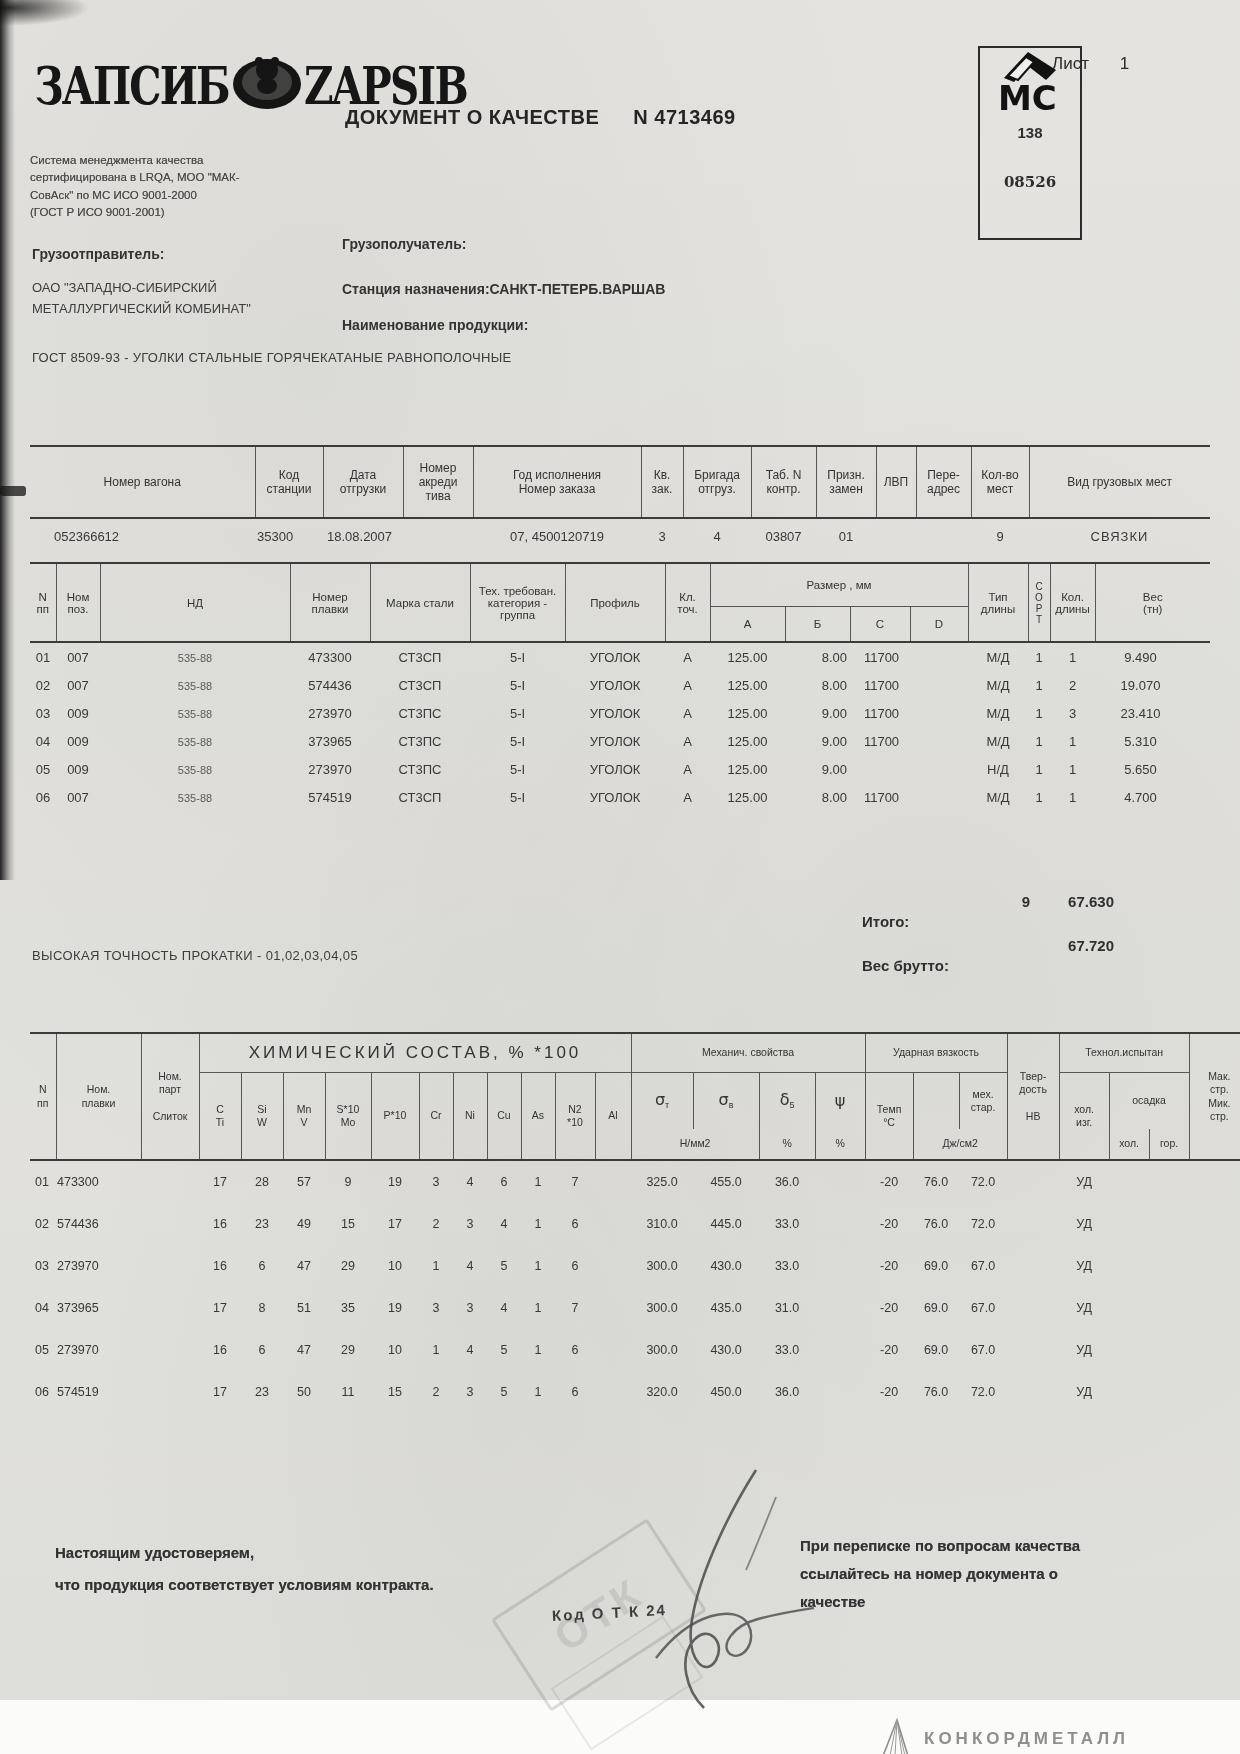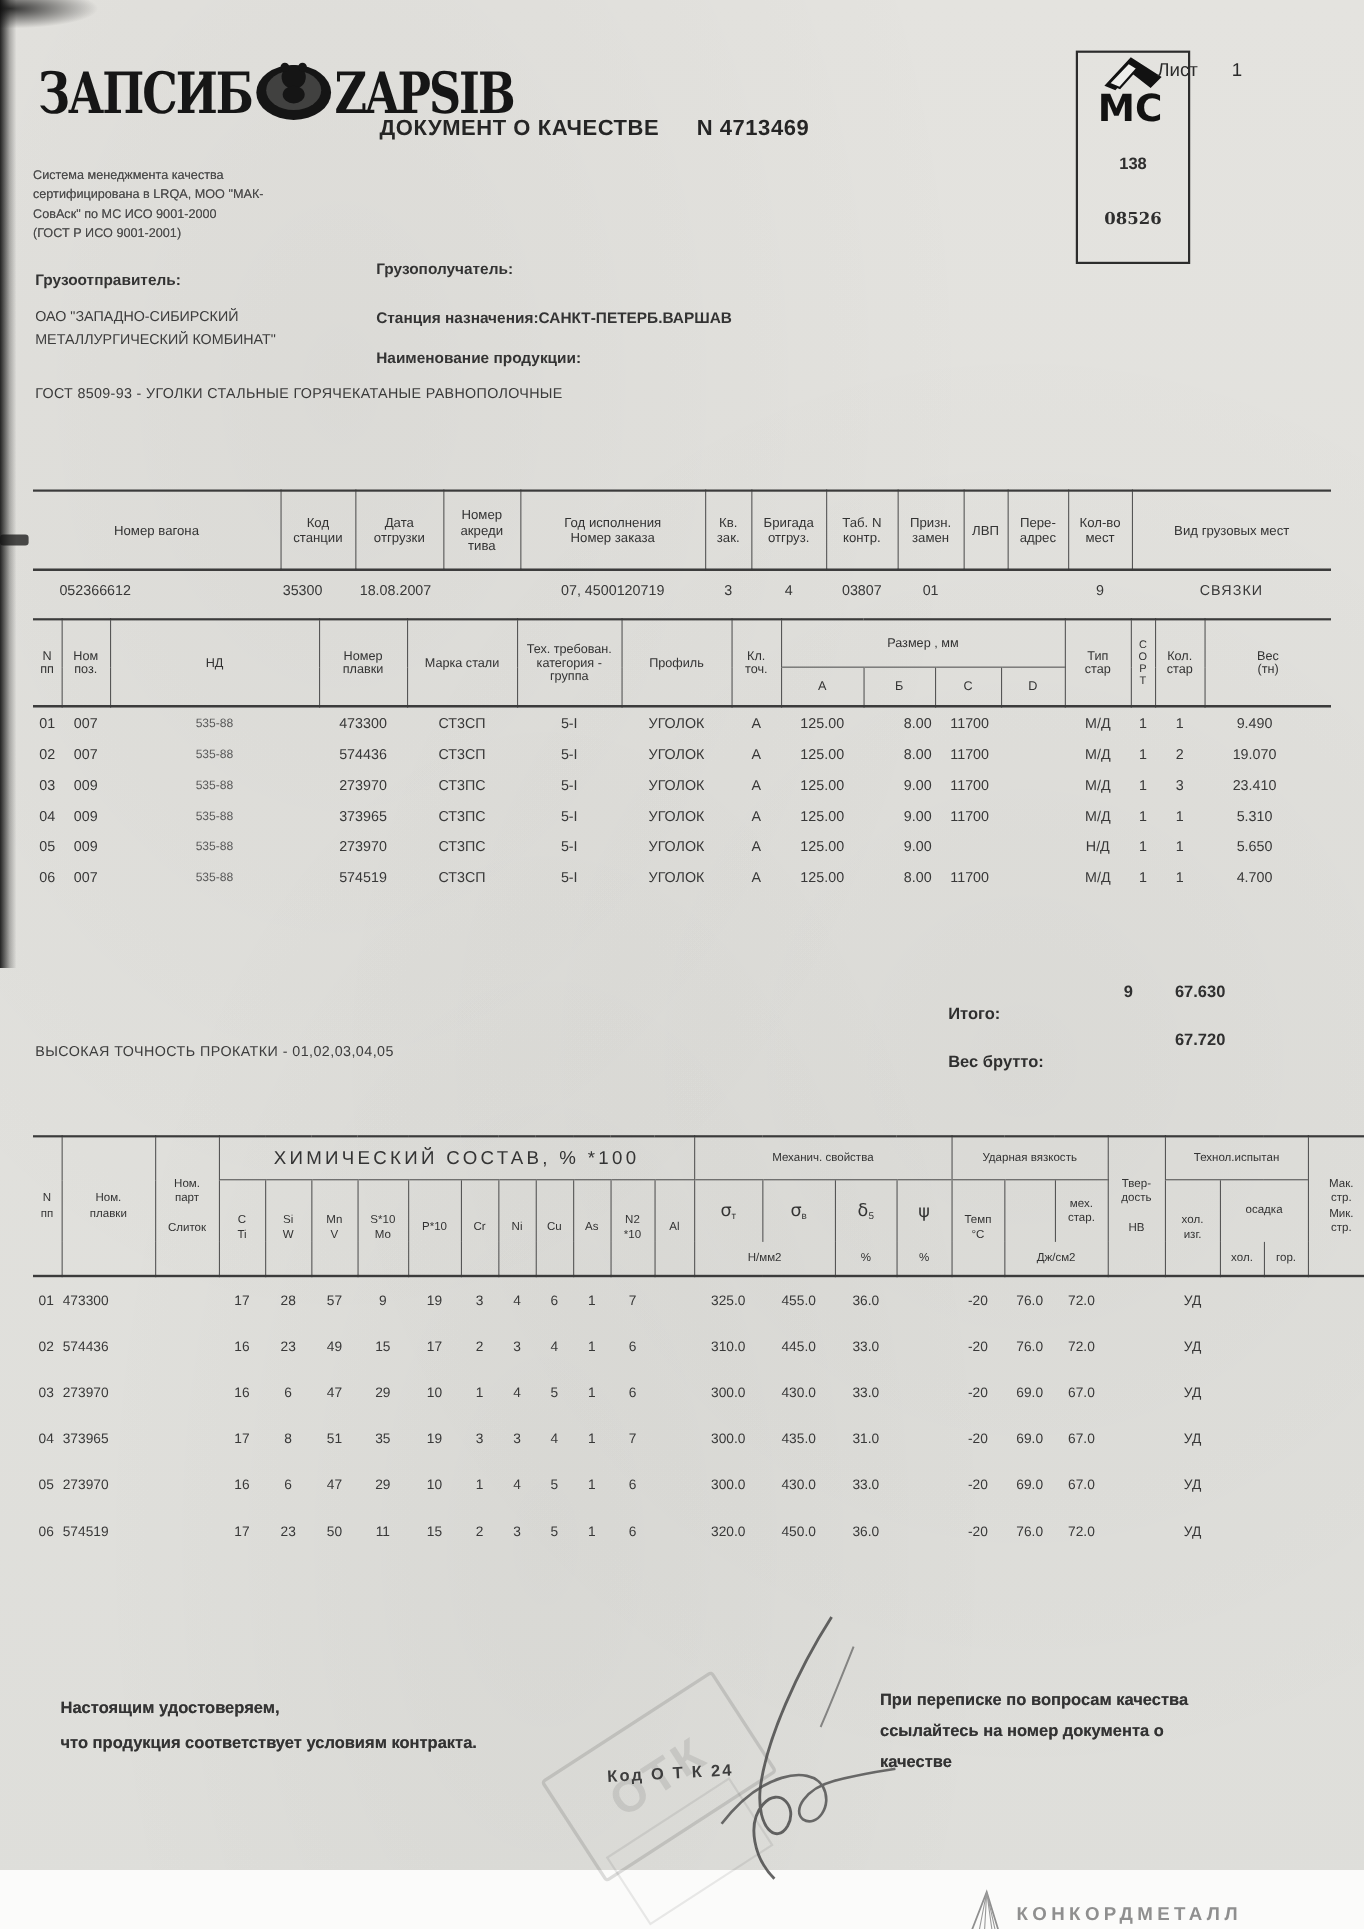--- a/index.html
+++ b/index.html
@@ -30,21 +30,21 @@
   
   .logo-block{left:26px;top:50px;display:flex;align-items:center;}
   .logo-word{font-family:"DejaVu Serif", serif;font-weight:bold;font-size:44px;color:#161616;
     letter-spacing:-2px;display:inline-block;transform:scale(0.92,1.18);}
   .bear{margin:0 -8px;position:relative;top:-4px;}
   .cert-text{left:30px;top:152px;width:300px;font-size:11.5px;line-height:1.5;color:#4b4b4b;white-space:pre-line;}
   .doc-title{left:345px;top:106px;font-size:20px;font-weight:bold;letter-spacing:0.5px;color:#252525;}
   .doc-title .num{margin-left:28px;}
   .mc-stamp{left:978px;top:46px;width:100px;height:190px;border:2px solid #2c2c2c;
     display:flex;flex-direction:column;align-items:center;}
-  .mc-stamp .n1{font-size:15px;font-weight:bold;margin-top:18px;}
+  .mc-stamp .n1{font-size:15px;font-weight:bold;margin-top:2px;}
   .mc-stamp .n2{font-size:15px;font-weight:bold;margin-top:32px;font-family:"DejaVu Serif",serif;}
   .sheet{left:1052px;top:54px;font-size:17px;color:#2b2b2b;}
   .sheet .no{margin-left:26px;}
 
   
   .lbl{font-weight:bold;font-size:14px;color:#333;}
   .shipper-label{left:32px;top:246px;}
   .shipper-value{left:32px;top:278px;font-size:13px;line-height:1.6;color:#3c3c3c;white-space:pre-line;}
   .consignee-label{left:342px;top:236px;}
   .destination{left:342px;top:281px;}
@@ -271,27 +271,27 @@
 плавки</th>
         <th rowspan="2">Марка стали</th>
         <th rowspan="2">Тех. требован.
 категория -
 группа</th>
         <th rowspan="2">Профиль</th>
         <th rowspan="2">Кл.
 точ.</th>
         <th colspan="4">Размер , мм</th>
         <th rowspan="2">Тип
-стар</th>
+длины</th>
         <th rowspan="2" class="sort">С
 О
 Р
 Т</th>
         <th rowspan="2">Кол.
-стар</th>
+длины</th>
         <th rowspan="2">Вес
 (тн)</th>
       </tr>
       <tr class="r2">
         <th class="subline">А</th>
         <th class="subline">Б</th>
         <th class="subline">С</th>
         <th class="subline">D</th>
       </tr>
     </thead>

